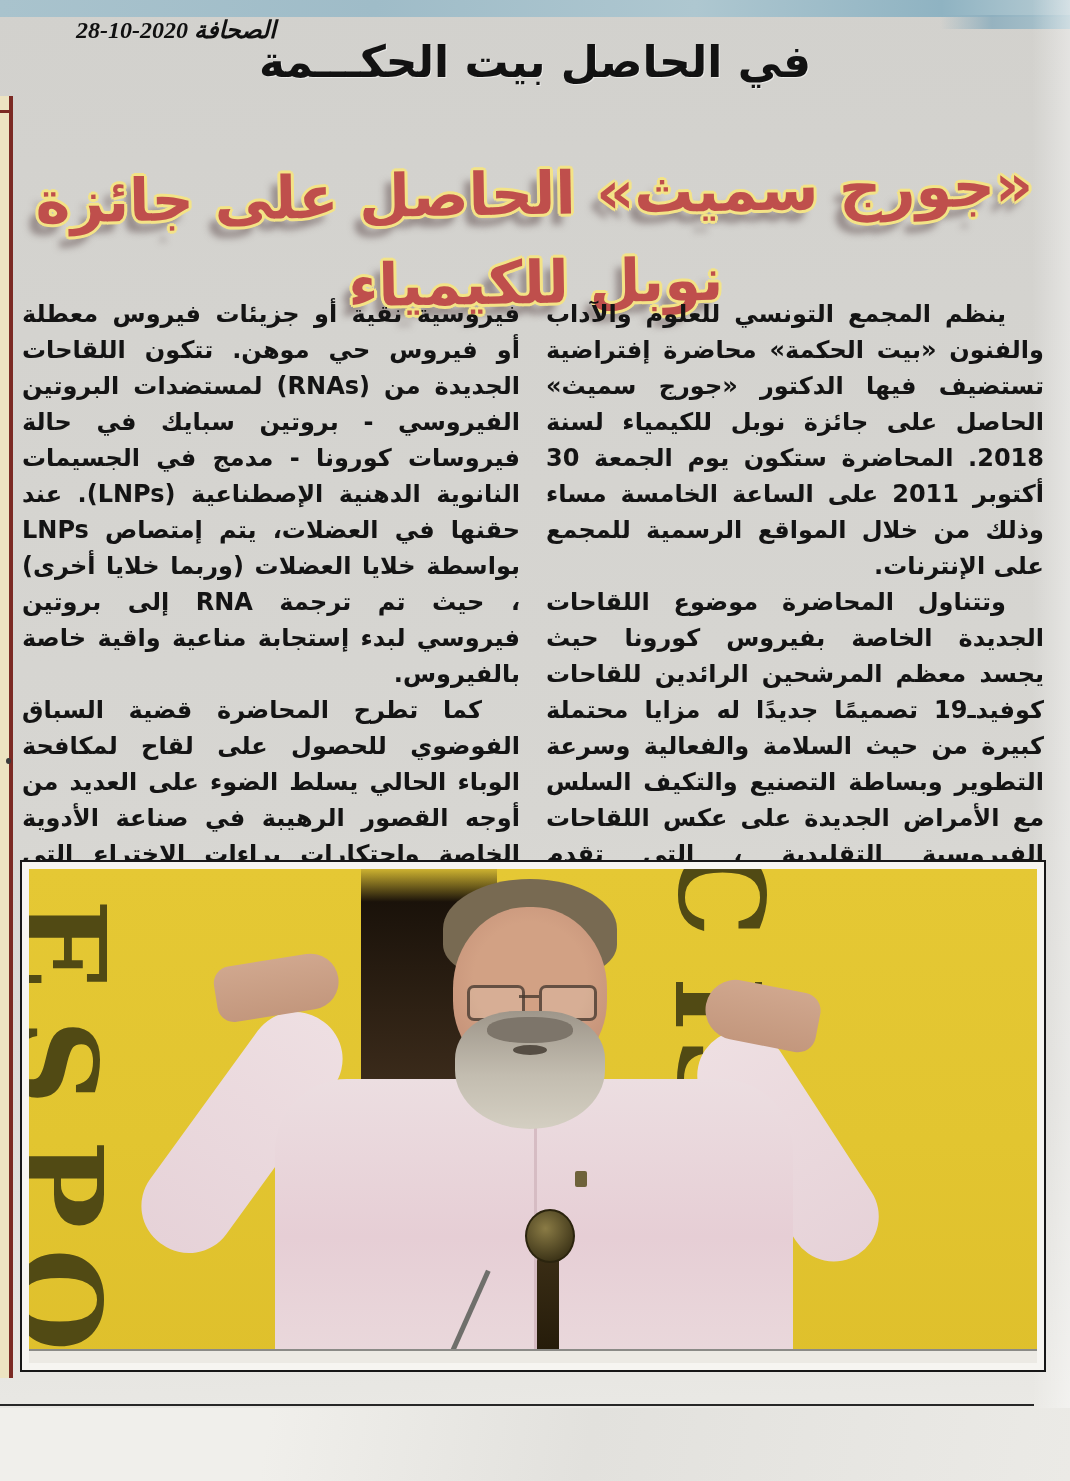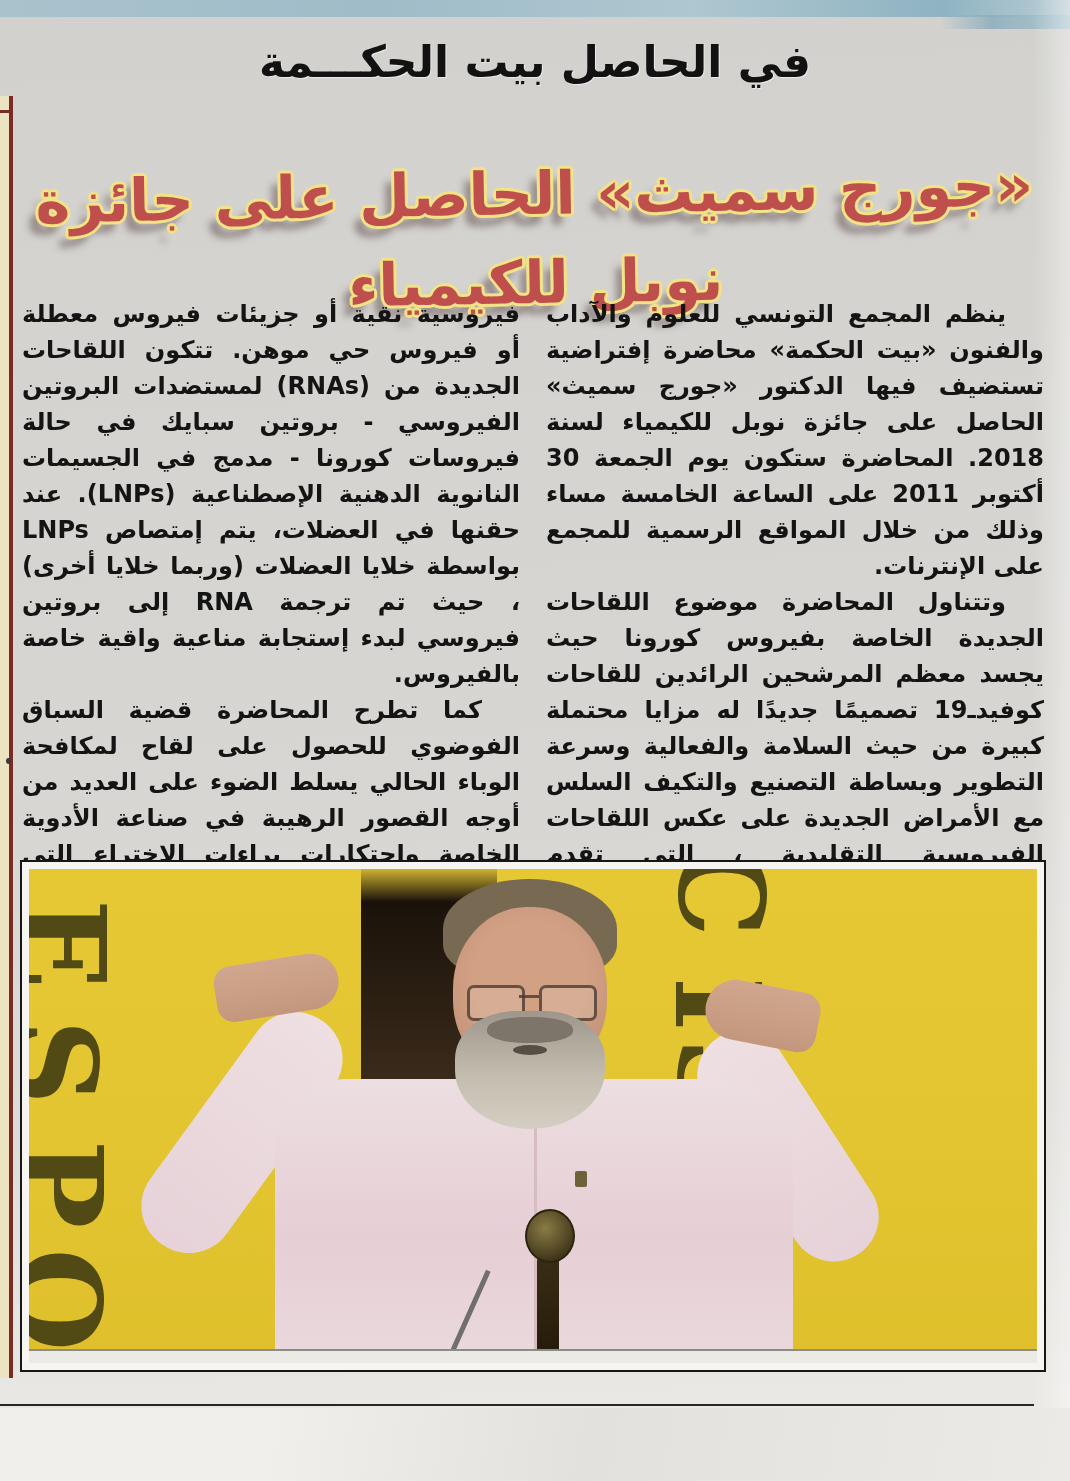--- a/index.html
+++ b/index.html
@@ -114,20 +114,21 @@
 
   <div class="blue-strip"></div>
   <div class="blue-strip2"></div>
   <div class="edge-cream"></div>
   <div class="edge-maroon"></div>
   <div class="edge-maroon-tick"></div>
   <div class="stray-dot"></div>
   <div class="right-sheen"></div>
   <div class="bottom-light"></div>
 
+  <div class="date-label">الصحافة 2020-10-28</div>
 
   <h2 class="kicker">في الحاصل بيت الحكـــمة</h2>
 
   <h1 class="headline">«جورج سميث» الحاصل على جائزة نوبل للكيمياء</h1>
 
   <div class="col col-right">
     <p class="indent">ينظم المجمع التونسي للعلوم والآداب والفنون «بيت الحكمة» محاضرة إفتراضية تستضيف فيها الدكتور «جورج سميث» الحاصل على جائزة نوبل للكيمياء لسنة 2018. المحاضرة ستكون يوم الجمعة 30 أكتوبر 2011 على الساعة الخامسة مساء وذلك من خلال المواقع الرسمية للمجمع على الإنترنات.</p>
     <p class="indent">وتتناول المحاضرة موضوع اللقاحات الجديدة الخاصة بفيروس كورونا حيث يجسد معظم المرشحين الرائدين للقاحات كوفيدـ19 تصميمًا جديدًا له مزايا محتملة كبيرة من حيث السلامة والفعالية وسرعة التطوير وبساطة التصنيع والتكيف السلس مع الأمراض الجديدة على عكس اللقاحات الفيروسية التقليدية ، التي تقدم مستضدات</p>
   </div>
 

